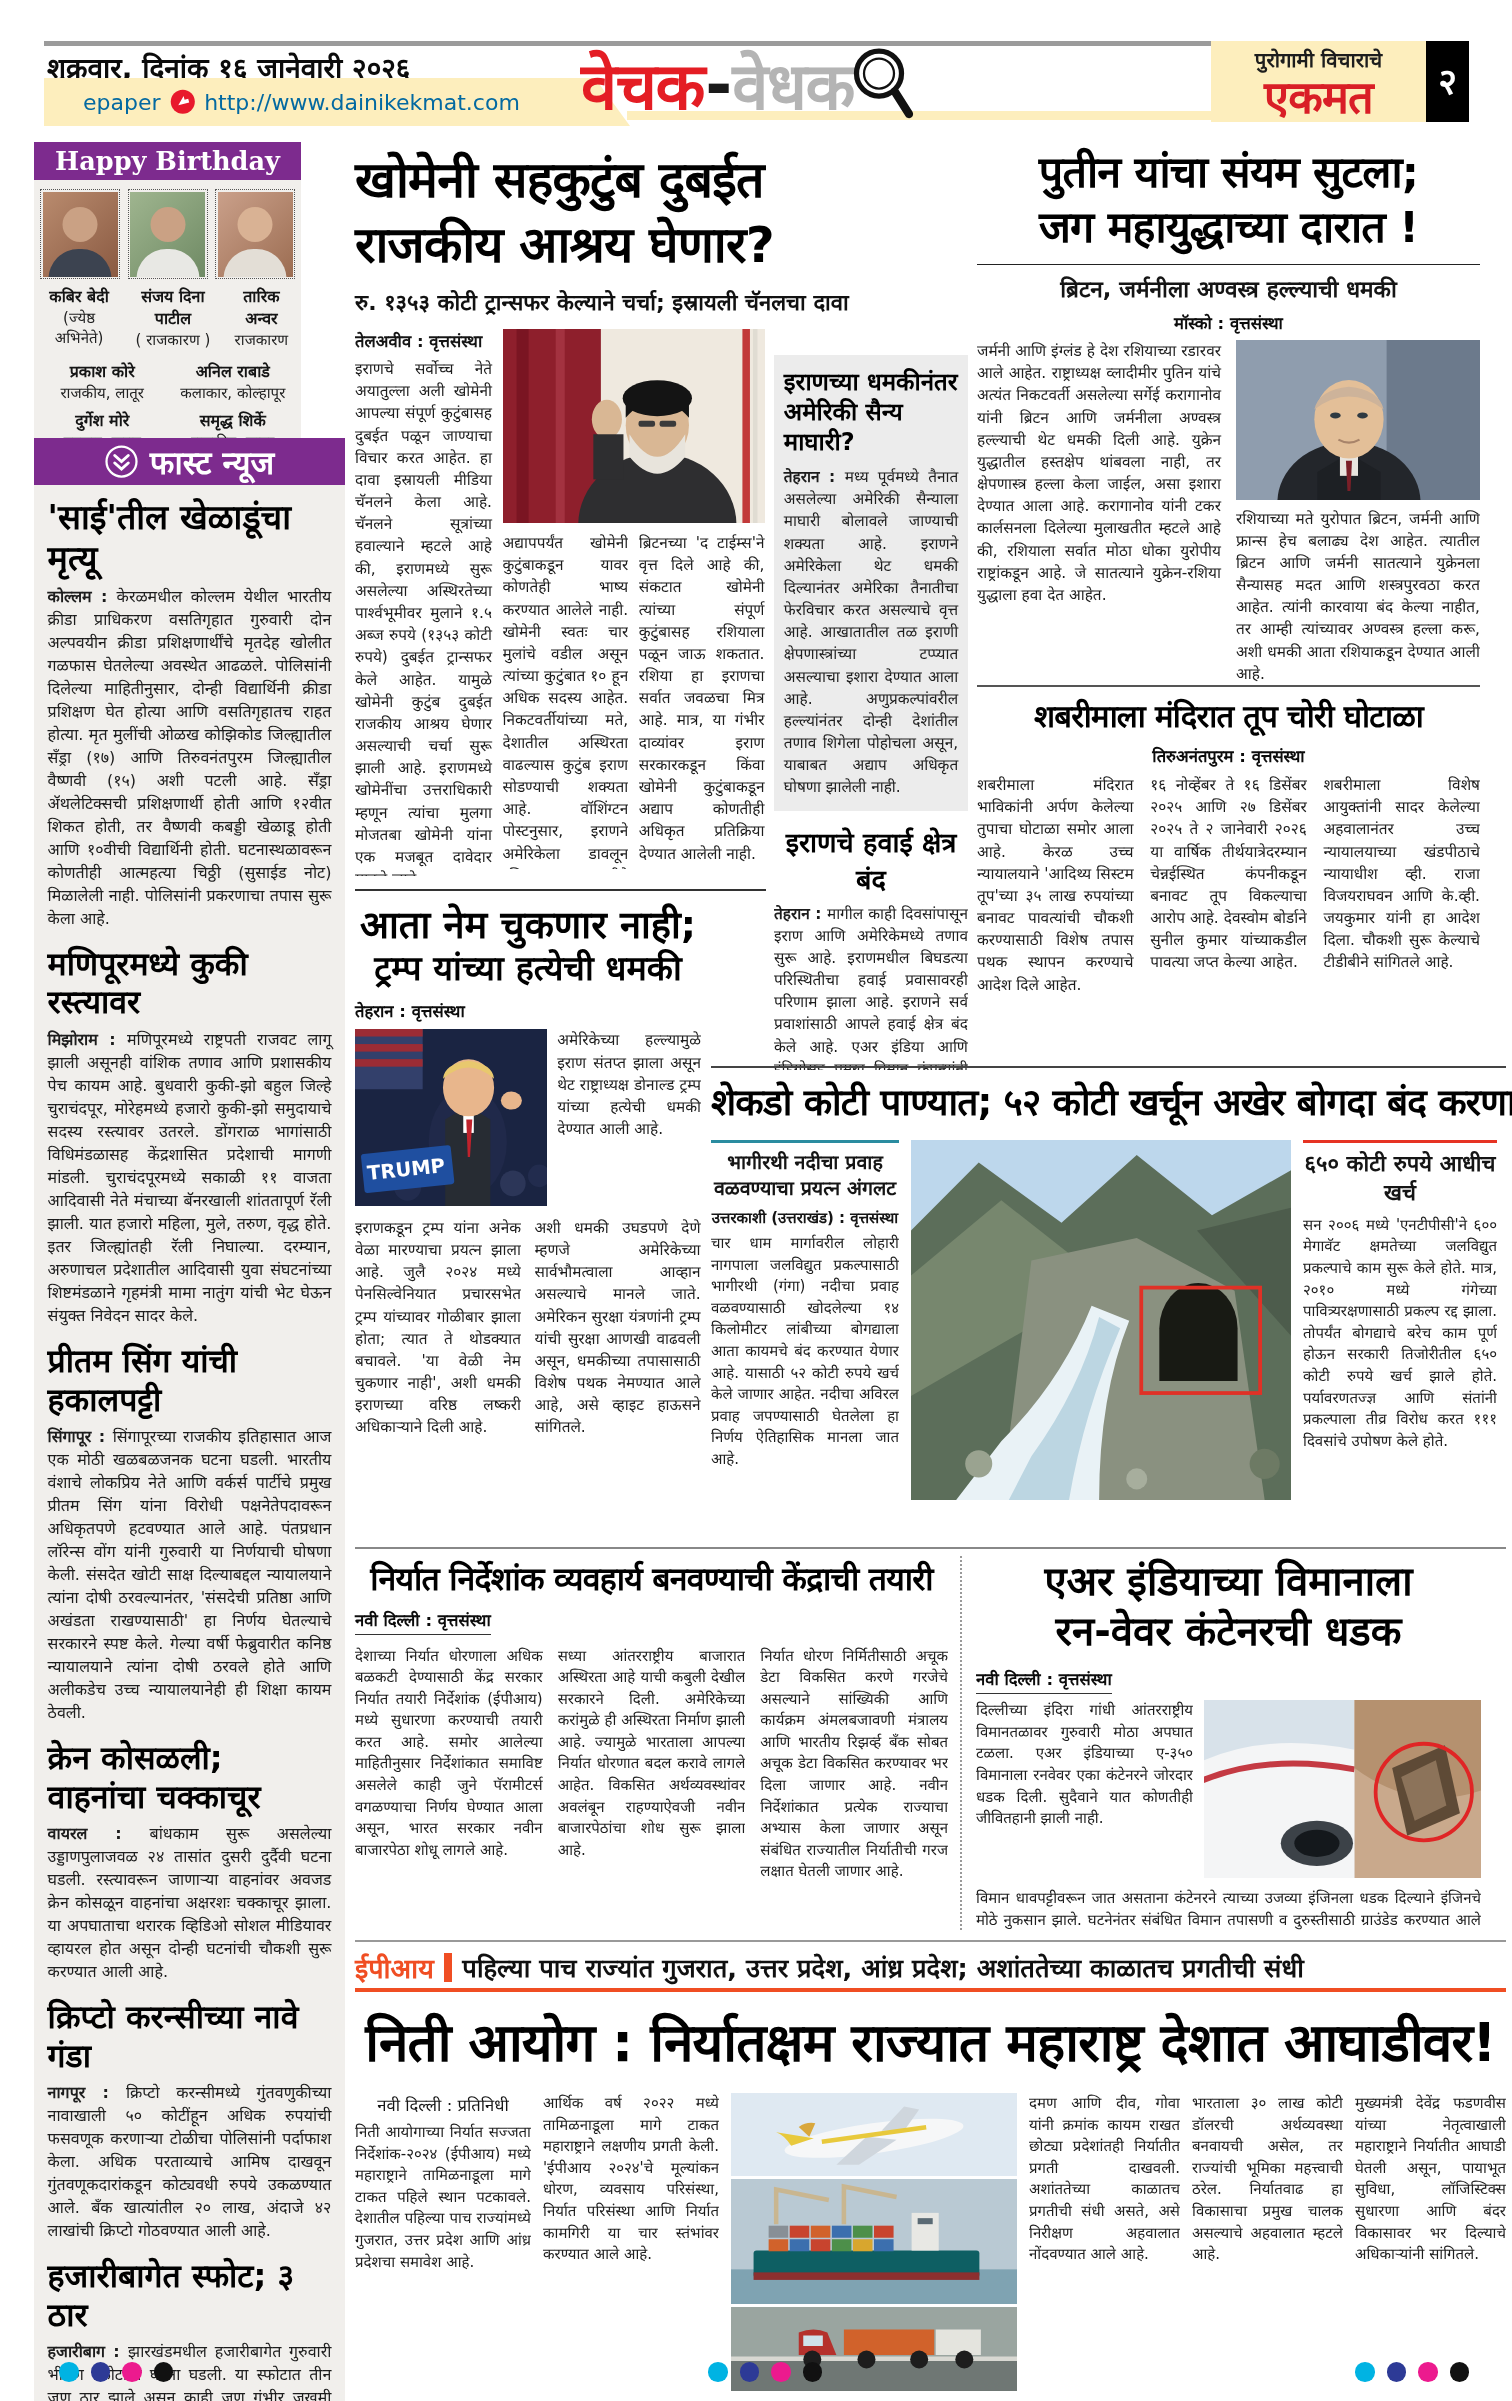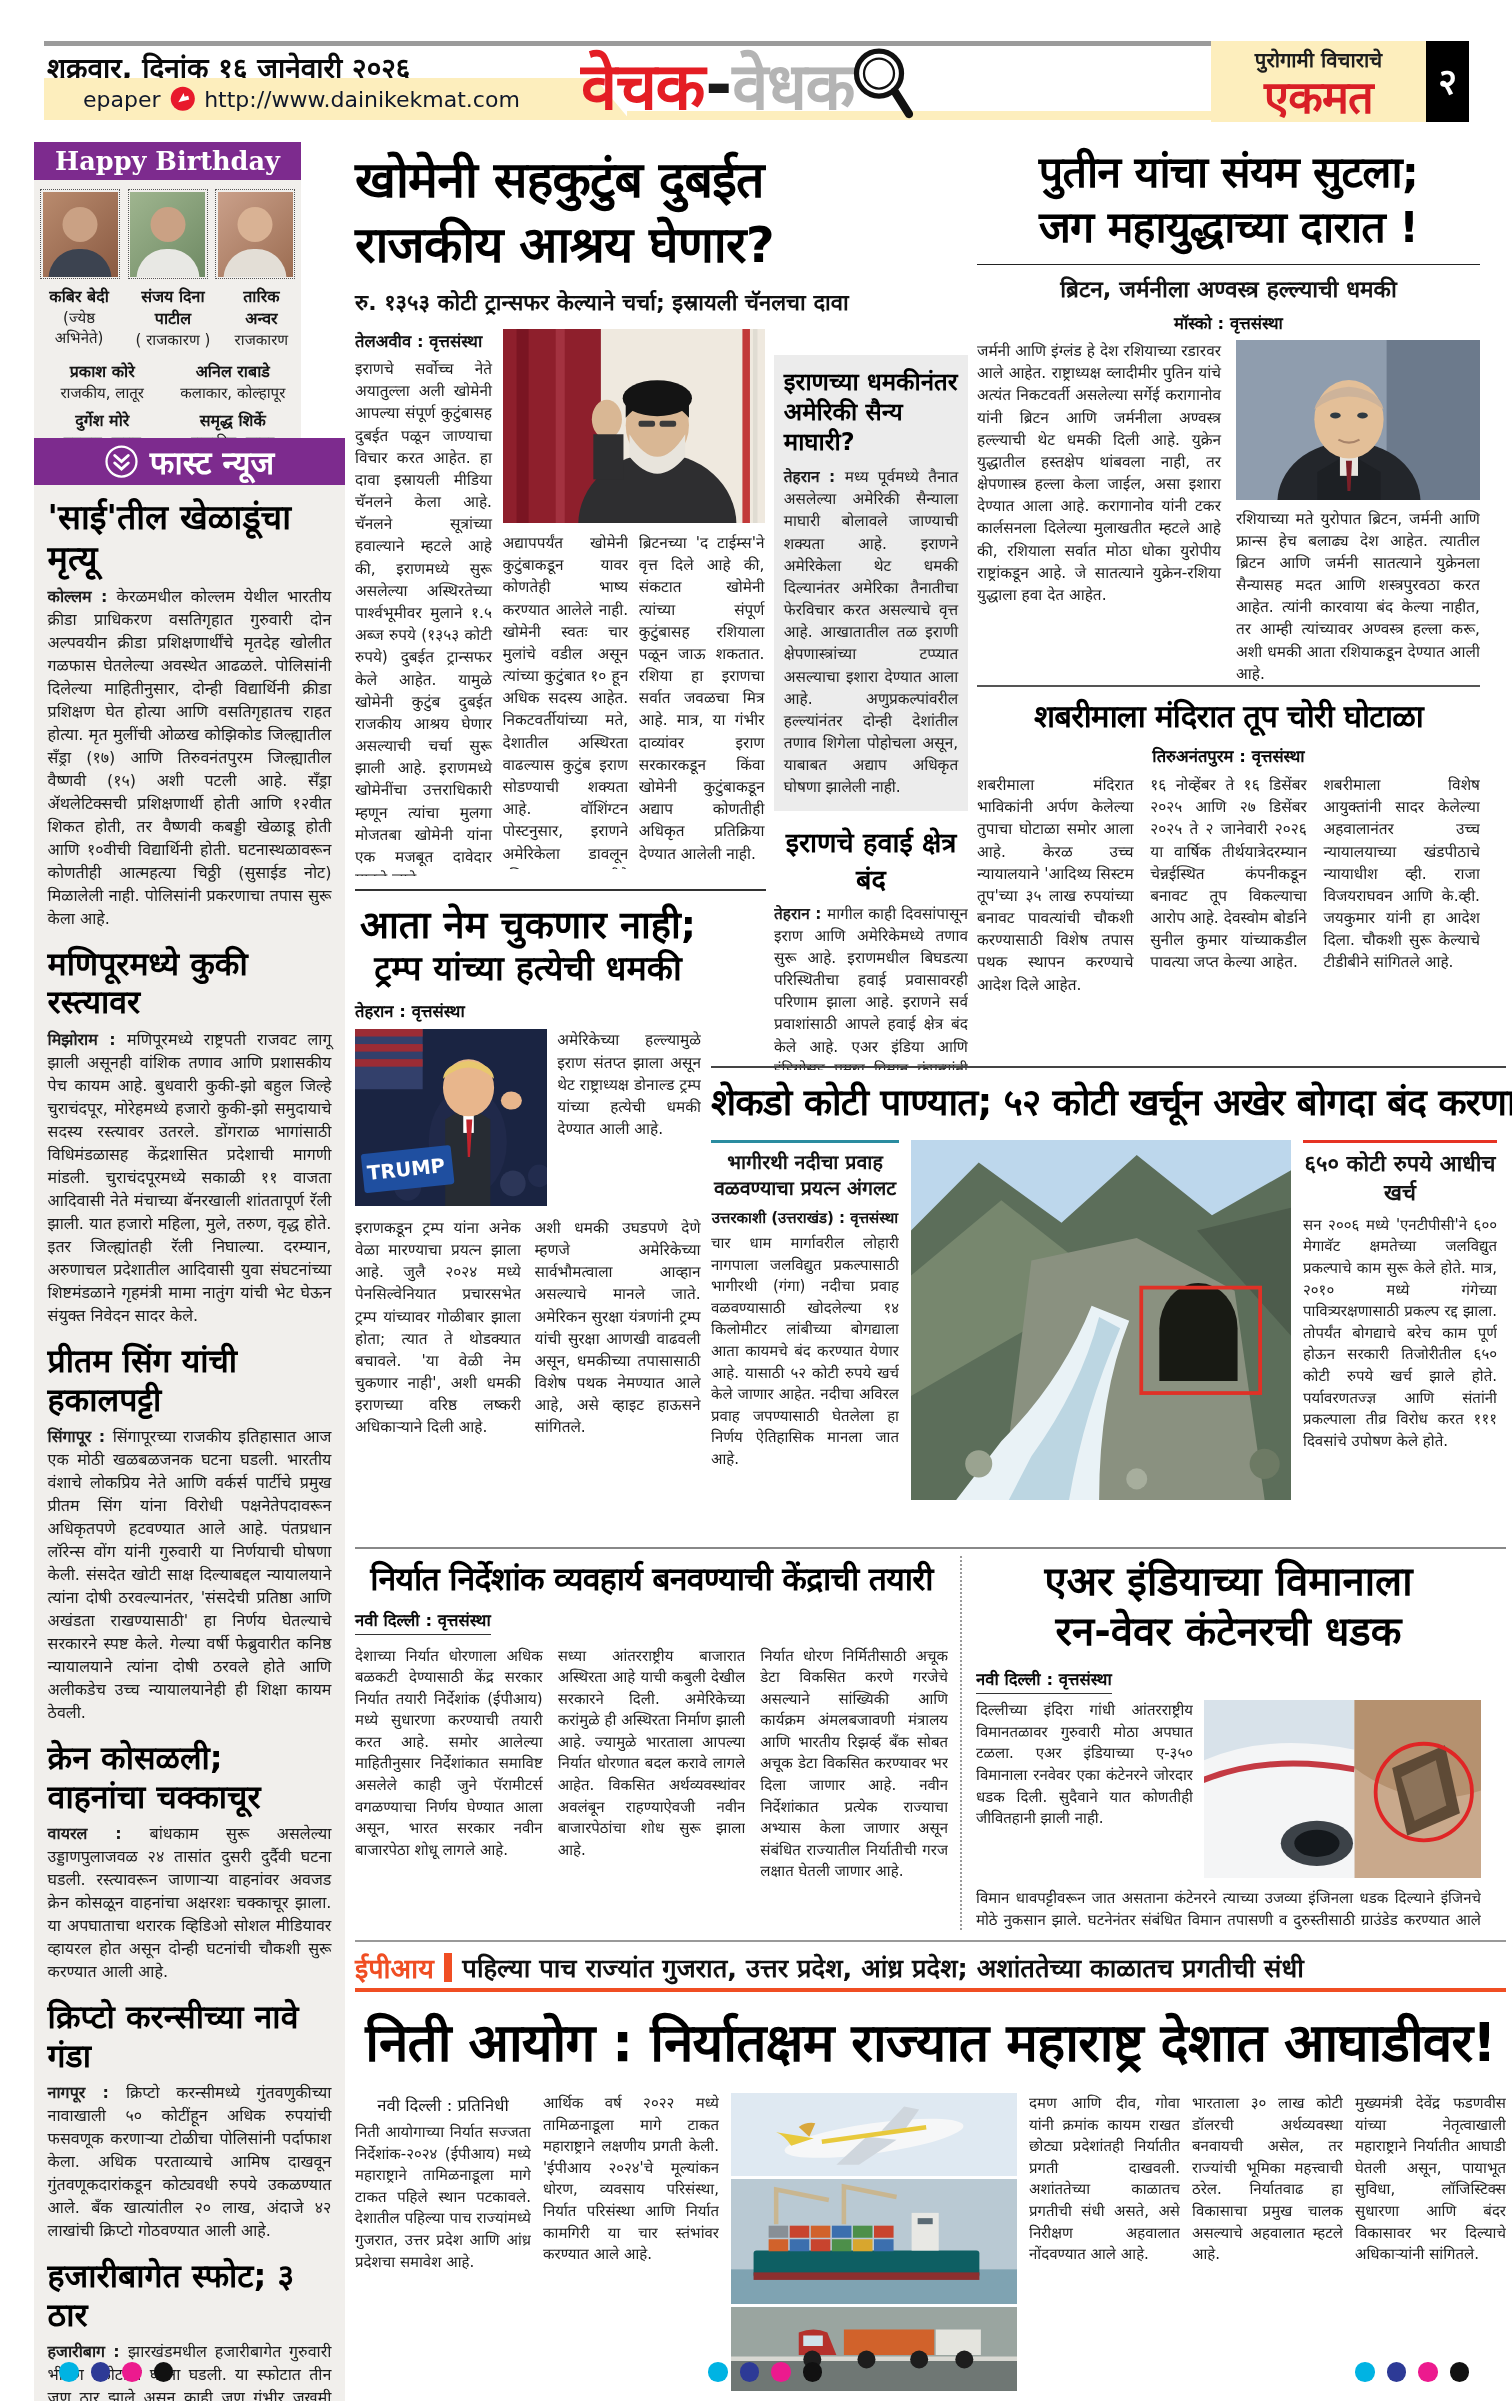--- a/index.html
+++ b/index.html
@@ -6,22 +6,22 @@
   html,body{background:#ffffff}
   .sheet{position:relative;width:1512px;height:2401px;background:#fff;overflow:hidden;
          font-family:"DejaVu Sans","Liberation Sans",sans-serif;color:#151515}
   .abs{position:absolute}
   .bt{font-size:15.4px;line-height:1.44;text-align:justify;color:#1d1d1d}
   .dl{font-weight:bold;font-size:16.6px;color:#0c0c0c}
   figure{overflow:hidden}
   
   .top-rule{left:44px;top:41px;width:1167px;height:5.3px;background:#9b9b9b}
   .date-text{left:47px;top:48px;font-size:28px;font-weight:bold;color:#0b0b0b}
-  .epaper{left:44px;top:78px;width:586px;height:42px;background:#fdeebd;display:flex;align-items:center;
-          gap:9px;padding-left:39px;font-size:22px;color:#0f172a;clip-path:polygon(0 0,94% 0,100% 100%,0 100%)}
+  .epaper{left:44px;top:78px;width:586px;height:48px;background:#fdeebd;display:flex;align-items:center;
+          gap:9px;padding-left:39px;font-size:22px;color:#0369a1;clip-path:polygon(0 0,94% 0,100% 100%,0 100%)}
   .yellow-underline{left:627px;top:111px;width:842px;height:9px;background:#fdeebd}
   .masthead{left:581px;top:42px;height:84px;display:flex;align-items:center;font-size:65px;font-weight:bold;letter-spacing:-1.5px}
   .m-red{color:#e41d24}.m-dash{color:#1a1a1a;margin:0 1.5px}.m-gray{color:#b4b4b4}
   .brand{left:1211px;top:41px;width:215px;height:81px;background:#fdeebd;text-align:center;padding-top:3.8px}
   .b-tag{font-size:20.3px;font-weight:bold;color:#1d1d1d}
   .b-name{font-size:45px;font-weight:bold;color:#d91e26;line-height:1.1;letter-spacing:-0.8px}
   .pageno{left:1426px;top:41px;width:43px;height:81px;background:#000;color:#fff;font-size:36px;
           font-weight:bold;text-align:center;line-height:81px}
   
   .bd-box{left:34px;top:142px;width:267px;background:#f1efec;padding-bottom:9px}

